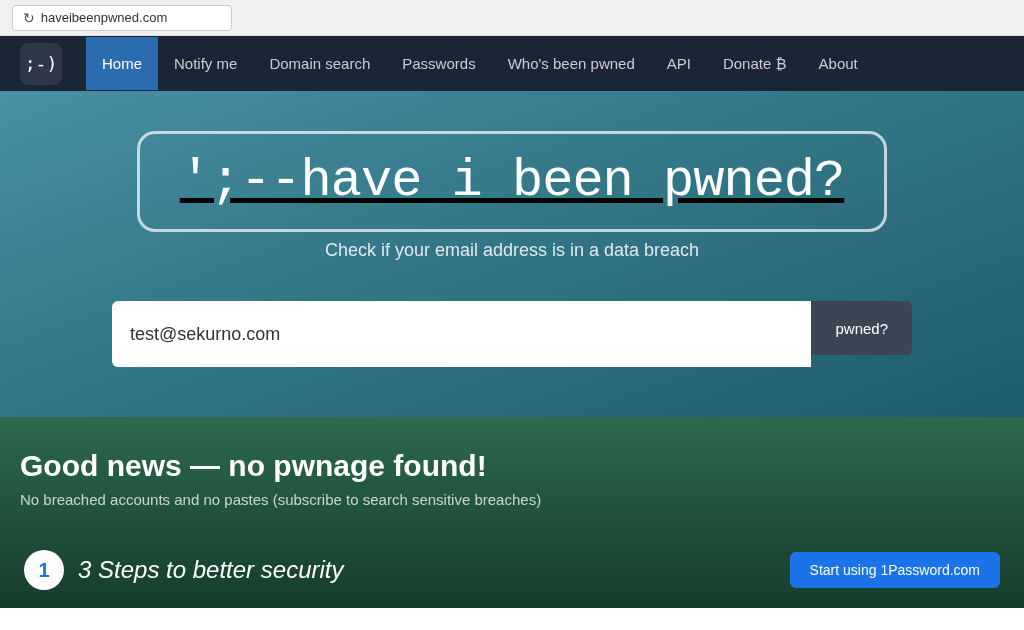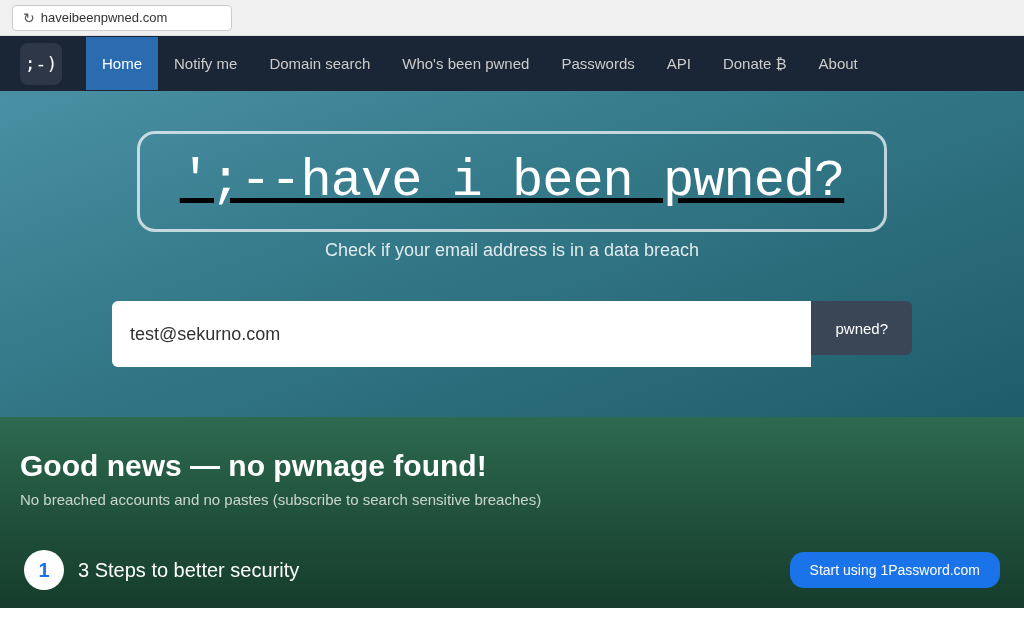--- a/index.html
+++ b/index.html
@@ -165,28 +165,29 @@
       background: white;
       display: flex;
       align-items: center;
       justify-content: center;
       font-size: 20px;
       color: #1a73e8;
       font-weight: bold;
     }
     .onepassword-text {
       color: white;
-      font-size: 20px;
+      font-size: 24px;
       font-weight: 500;
+      font-style: italic;
     }
     .onepassword-button {
       background: #1a73e8;
       color: white;
       border: none;
-      border-radius: 14px;
+      border-radius: 6px;
       padding: 10px 20px;
       font-size: 14px;
       cursor: pointer;
       white-space: nowrap;
     }
   </style>
 </head>
 <body>
 
 <div class="browser-bar">
@@ -202,24 +203,24 @@
     <li class="active">
       <a href="#">Home</a>
     </li>
     <li>
       <a href="#">Notify me</a>
     </li>
     <li>
       <a href="#">Domain search</a>
     </li>
     <li>
+      <a href="#">Passwords</a>
+    </li>
+    <li>
       <a href="#">Who's been pwned</a>
-    </li>
-    <li>
-      <a href="#">Passwords</a>
     </li>
     <li>
       <a href="#">API</a>
     </li>
     <li>
       <a href="#" class="donate-link">Donate ₿</a>
     </li>
     <li>
       <a href="#">About</a>
     </li>

